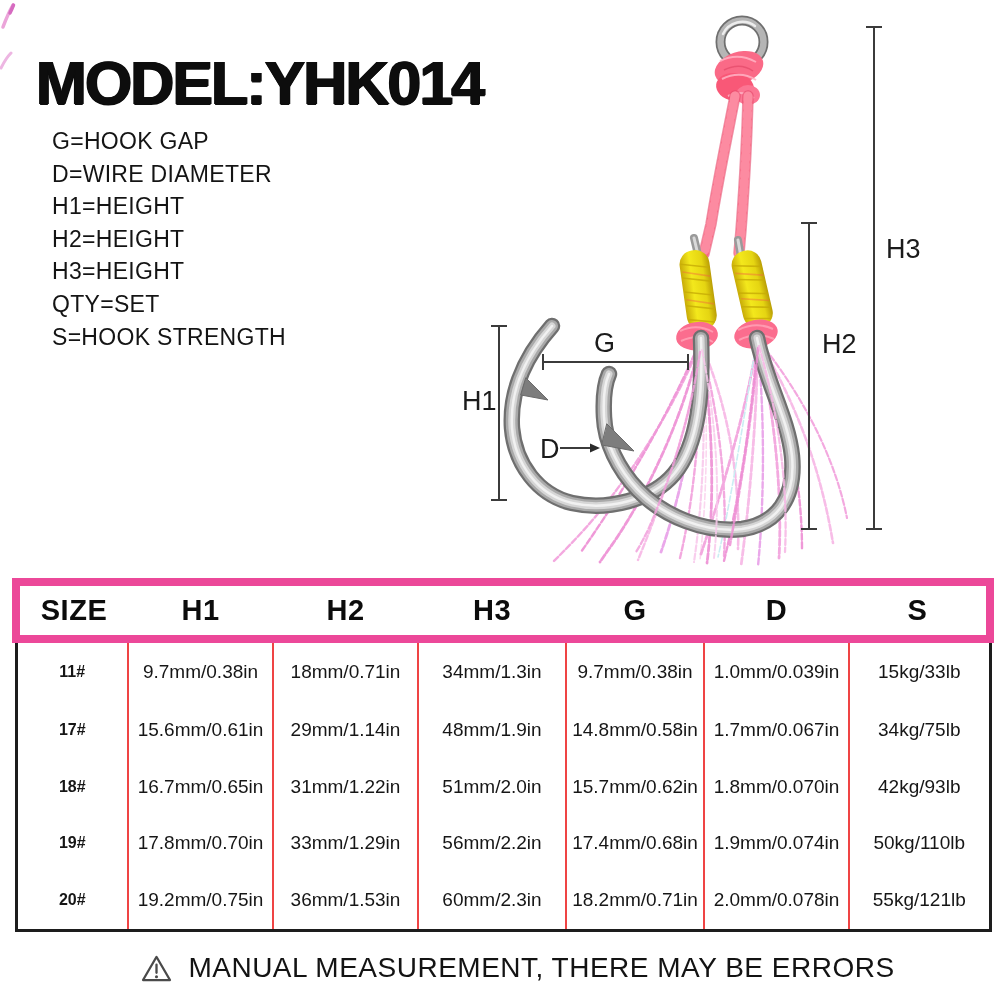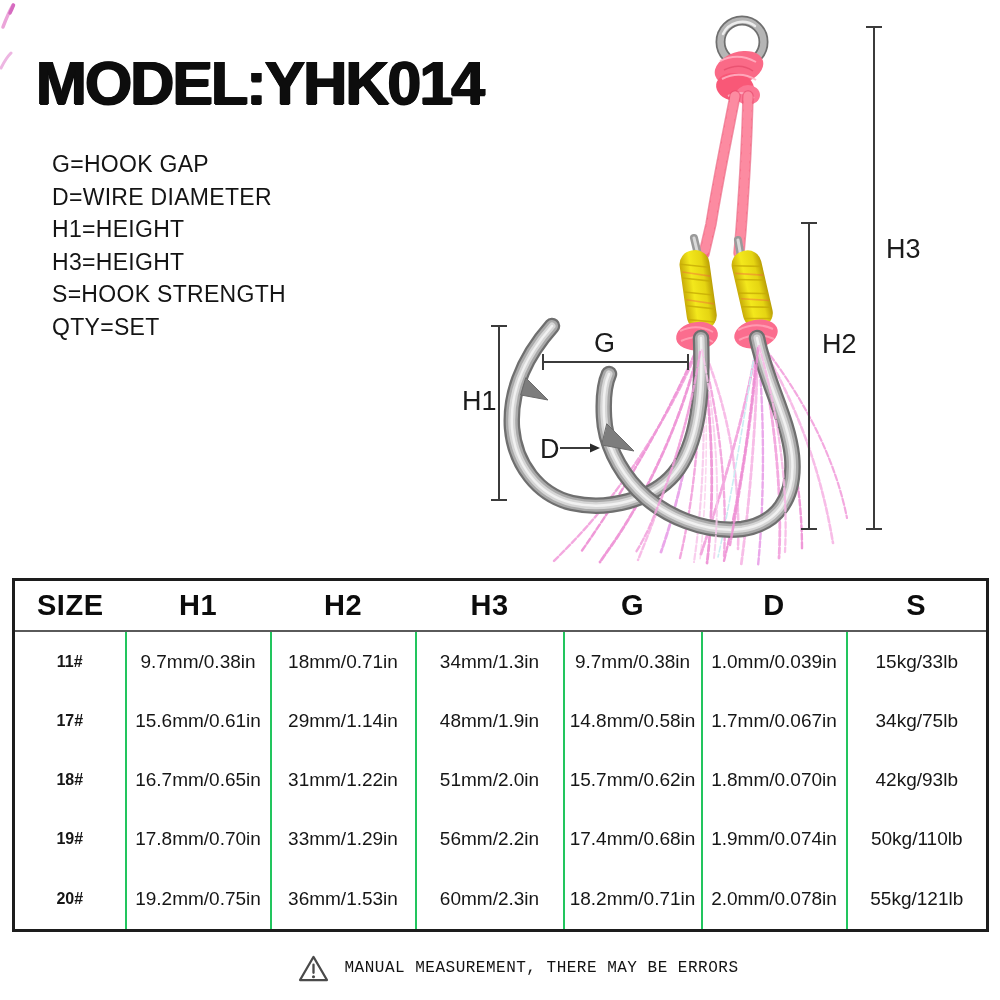--- a/index.html
+++ b/index.html
@@ -7,79 +7,80 @@
     width:1000px;height:1000px;position:relative;background:#ffffff;
     font-family:"Liberation Sans",sans-serif;color:#111;overflow:hidden;
   }
   
   .page-title{
     position:absolute;left:36px;top:48px;
     font-size:61px;font-weight:bold;letter-spacing:-2px;color:#0d0d0d;
     text-shadow:0.9px 0 #0d0d0d,-0.9px 0 #0d0d0d,0 0.9px #0d0d0d;
     white-space:nowrap;
   }
-  .legend{position:absolute;left:52px;top:148px;}
+  .legend{position:absolute;left:52px;top:125px;}
   .legend-line{
     font-size:23px;line-height:32.6px;letter-spacing:.3px;color:#141414;white-space:nowrap;
   }
   
   .diagram-svg{position:absolute;left:430px;top:0;width:575px;height:577px;}
   .corner-svg{position:absolute;left:0;top:0;width:30px;height:80px;}
   .dim-label{font-family:"Liberation Sans",sans-serif;font-size:27px;fill:#1b1b1b;}
   
   .spec-table{
     position:absolute;left:12px;top:578px;width:974px;height:354px;
     border-collapse:collapse;table-layout:fixed;background:#fff;
   }
   .spec-table,
-  .spec-table thead tr{border:2px solid #ec4899;}
+  .spec-table thead tr{border:8px solid #ec4899;}
   .spec-table{border:3px solid #1d1d1d;}
   .spec-table thead th{
     height:49px;font-size:29px;font-weight:bold;color:#0c0c0c;
     border-bottom:2px solid #5a5a5a;text-align:center;vertical-align:middle;padding:0;
     letter-spacing:.5px;
   }
   .spec-table tbody td{
     height:37.6px;font-size:19px;color:#161616;text-align:center;vertical-align:middle;
-    border-left:2px solid #22c55e;padding:0;white-space:nowrap;
+    border-left:2px solid #ef4444;padding:0;white-space:nowrap;
   }
   .spec-table tbody td:first-child{border-left:none;font-weight:bold;font-size:16px;}
   
   .footer-note{
     position:absolute;left:0;top:946px;width:1000px;height:44px;
     display:flex;align-items:center;justify-content:center;gap:16px;
     transform:translateX(18px);
   }
-  .footer-text{font-size:16px;letter-spacing:.5px;color:#131313;white-space:nowrap;font-family:Liberation Mono, monospace;}
+  .footer-text{font-size:28px;letter-spacing:.5px;color:#131313;white-space:nowrap;}
   .warn-icon{width:31px;height:29px;flex:0 0 auto;}
 </style>
 </head>
 <body>
 
 <svg class="corner-svg" viewBox="0 0 30 80">
   <path d="M3,27 C6,19 9,12 13,5" stroke="#eba4d9" stroke-width="3.5" fill="none" stroke-linecap="round"></path>
   <path d="M10,13 C11.5,10 12.5,7.5 13.5,5" stroke="#d66bc0" stroke-width="3.5" fill="none" stroke-linecap="round"></path>
   <path d="M1,68 C4,62 7,57 11,53" stroke="#edb6e2" stroke-width="3" fill="none" stroke-linecap="round"></path>
 </svg>
 
 <div class="page-title">MODEL:YHK014</div>
 
 <div class="legend" id="legend">
   <div class="legend-line">G=HOOK GAP</div>
 
   <div class="legend-line">D=WIRE DIAMETER</div>
 
   <div class="legend-line">H1=HEIGHT</div>
 
+  <div class="legend-line">H2=HEIGHT</div>
 
   <div class="legend-line">H3=HEIGHT</div>
 
+  <div class="legend-line">QTY=SET</div>
+
   <div class="legend-line">S=HOOK STRENGTH</div>
-
-  <div class="legend-line">QTY=SET</div>
 </div>
 
 <svg class="diagram-svg" viewBox="430 0 575 577">
   <defs>
     <linearGradient id="yg" x1="0" y1="0" x2="1" y2="0">
       <stop offset="0" stop-color="#c8ab08"></stop>
         <stop offset="0.35" stop-color="#f3e81c"></stop>
       <stop offset="0.75" stop-color="#e5d512"></stop>
         <stop offset="1" stop-color="#b99d05"></stop>
     </linearGradient>

